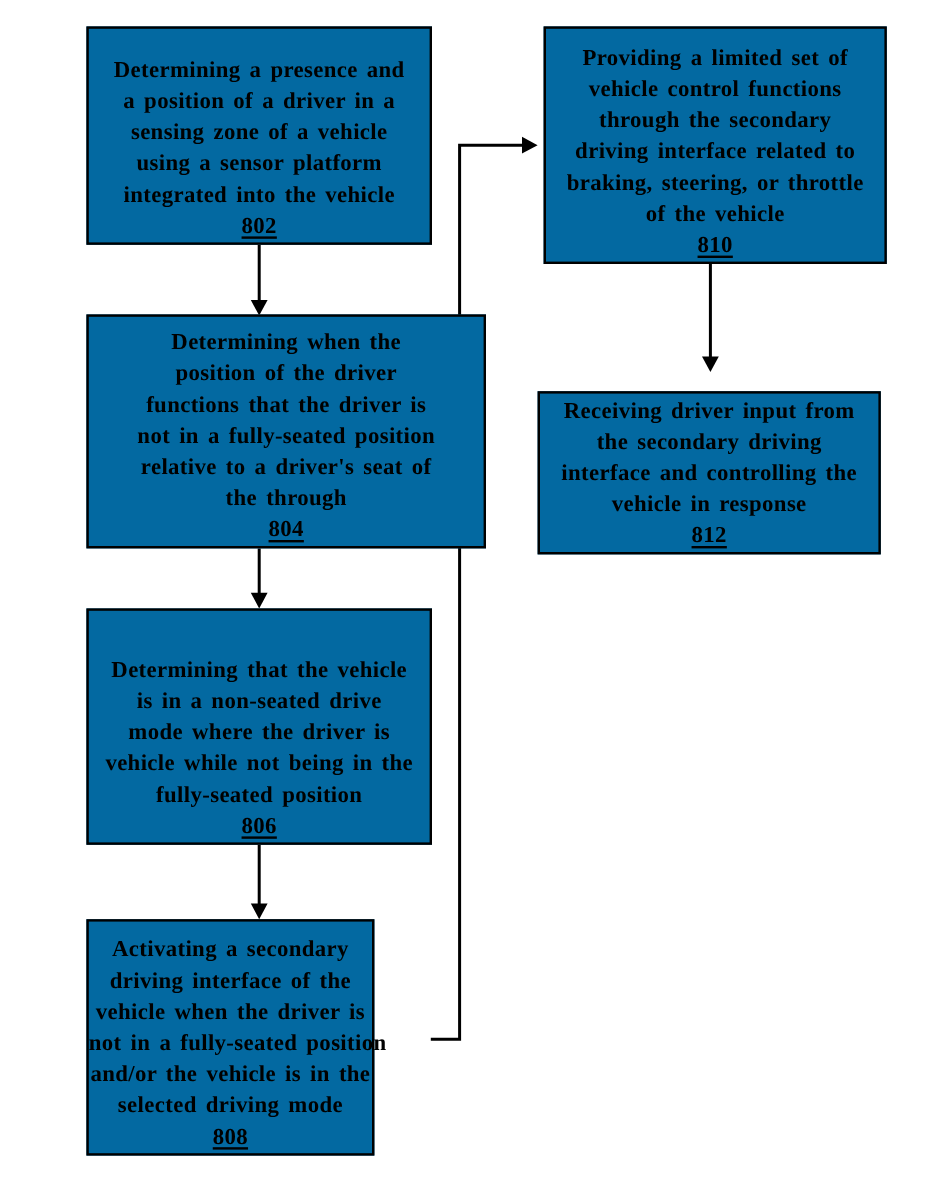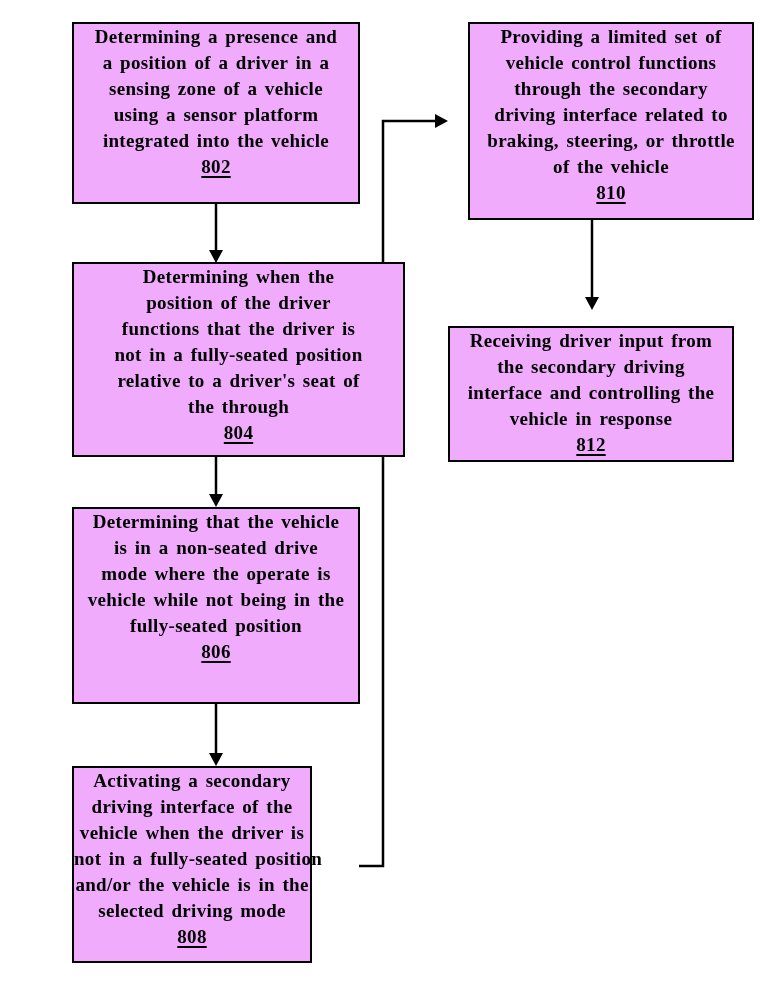--- a/index.html
+++ b/index.html
@@ -14,23 +14,23 @@
   }
   .connectors {
     position: absolute;
     left: 0; top: 0;
     width: 780px; height: 981px;
     pointer-events: none;
   }
   .box {
     position: absolute;
     border: 2.5px solid #000000;
-    background: #f0abfc;
+    background: #0369a1;
     display: flex;
-    align-items: flex-start;
+    align-items: flex-end;
     justify-content: center;
     text-align: center;
   }
   .box-text {
     font-weight: 700;
     font-size: 19px;
     line-height: 26px;
     color: #000000;
     letter-spacing: 0.3px;
     word-spacing: 2.5px;
@@ -100,40 +100,40 @@
       <span class="ln">relative to a driver's seat of</span>
       <span class="ln">the through</span>
       <span class="ref">804</span>
     </div>
   </div>
 
   <div class="box" style="left:72px; top:507px; width:288px; height:197px;">
     <div class="box-text">
       <span class="ln">Determining that the vehicle</span>
       <span class="ln">is in a non-seated drive</span>
-      <span class="ln">mode where the operate is</span>
+      <span class="ln">mode where the driver is</span>
       <span class="ln">vehicle while not being in the</span>
       <span class="ln">fully-seated position</span>
       <span class="ref">806</span>
     </div>
   </div>
 
   <div class="box" style="left:72px; top:766px; width:240px; height:197px;">
     <div class="box-text">
       <span class="ln">Activating a secondary</span>
       <span class="ln">driving interface of the</span>
       <span class="ln">vehicle when the driver is</span>
       <span class="ln">not in a fully-seated position</span>
       <span class="ln">and/or the vehicle is in the</span>
       <span class="ln">selected driving mode</span>
       <span class="ref">808</span>
     </div>
   </div>
 
-  <div class="box" style="left:468px; top:22px; width:286px; height:198px;">
+  <div class="box" style="left:453px; top:22px; width:286px; height:198px;">
     <div class="box-text">
       <span class="ln">Providing a limited set of</span>
       <span class="ln">vehicle control functions</span>
       <span class="ln">through the secondary</span>
       <span class="ln">driving interface related to</span>
       <span class="ln">braking, steering, or throttle</span>
       <span class="ln">of the vehicle</span>
       <span class="ref">810</span>
     </div>
   </div>

